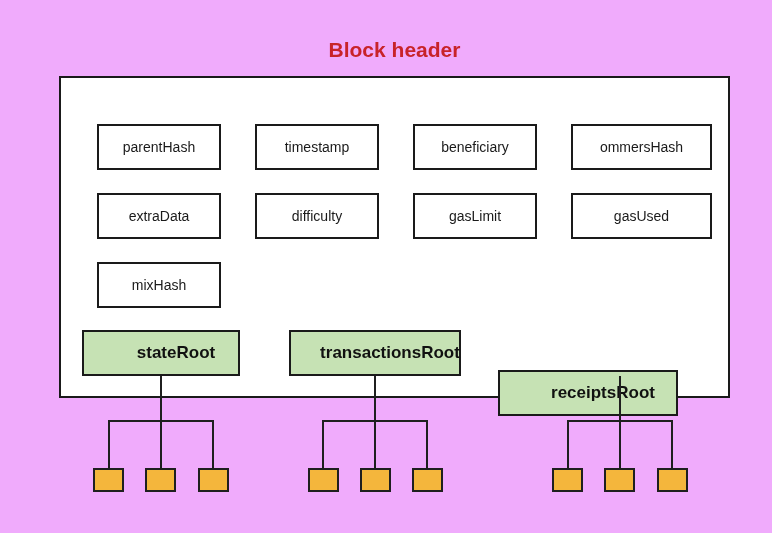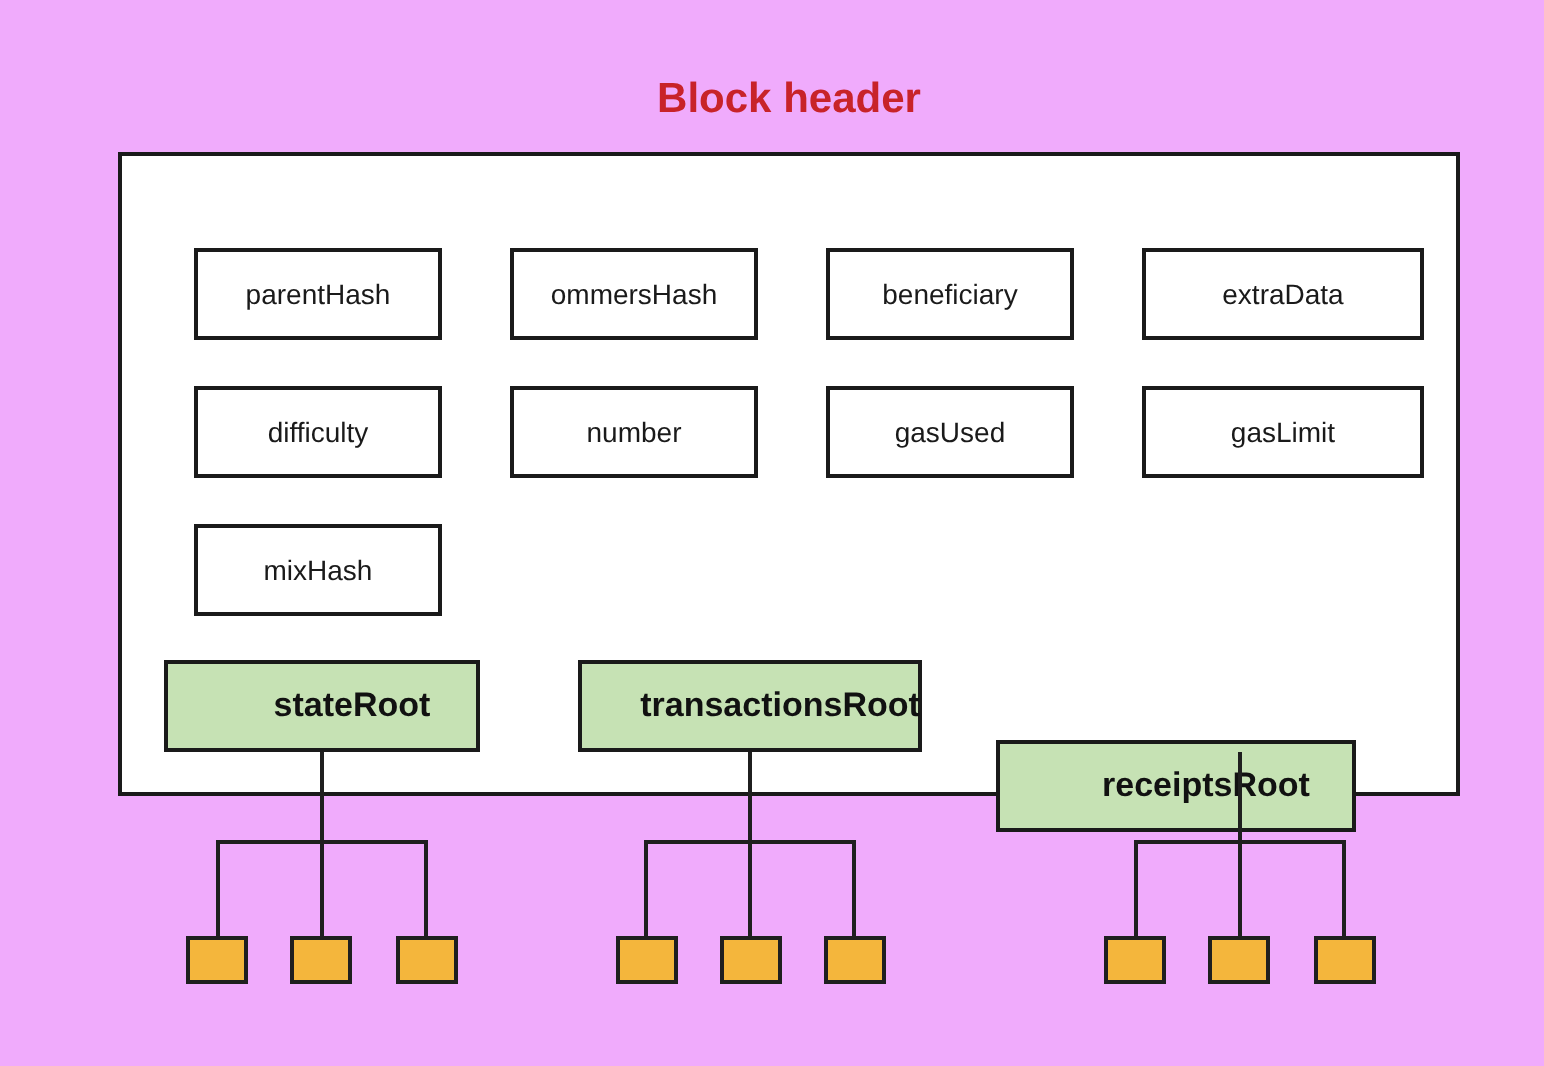--- a/index.html
+++ b/index.html
@@ -111,27 +111,27 @@
 </head>
 <body>
 
 <div class="stage">
 
   <h1 class="title">Block header</h1>
 
   <div class="container">
     <div class="fields-grid">
       <div class="field">parentHash</div>
+      <div class="field">timestamp</div>
+      <div class="field">beneficiary</div>
       <div class="field">ommersHash</div>
-      <div class="field">beneficiary</div>
       <div class="field">extraData</div>
       <div class="field">difficulty</div>
-      <div class="field">number</div>
+      <div class="field">gasLimit</div>
       <div class="field">gasUsed</div>
-      <div class="field">gasLimit</div>
       <div class="field">mixHash</div>
     </div>
   </div>
 
   <div class="root g1">stateRoot</div>
   <div class="root g2">transactionsRoot</div>
   <div class="root g3">receiptsRoot</div>
 
   <div class="tree t1">
     <div class="line stem"></div>

